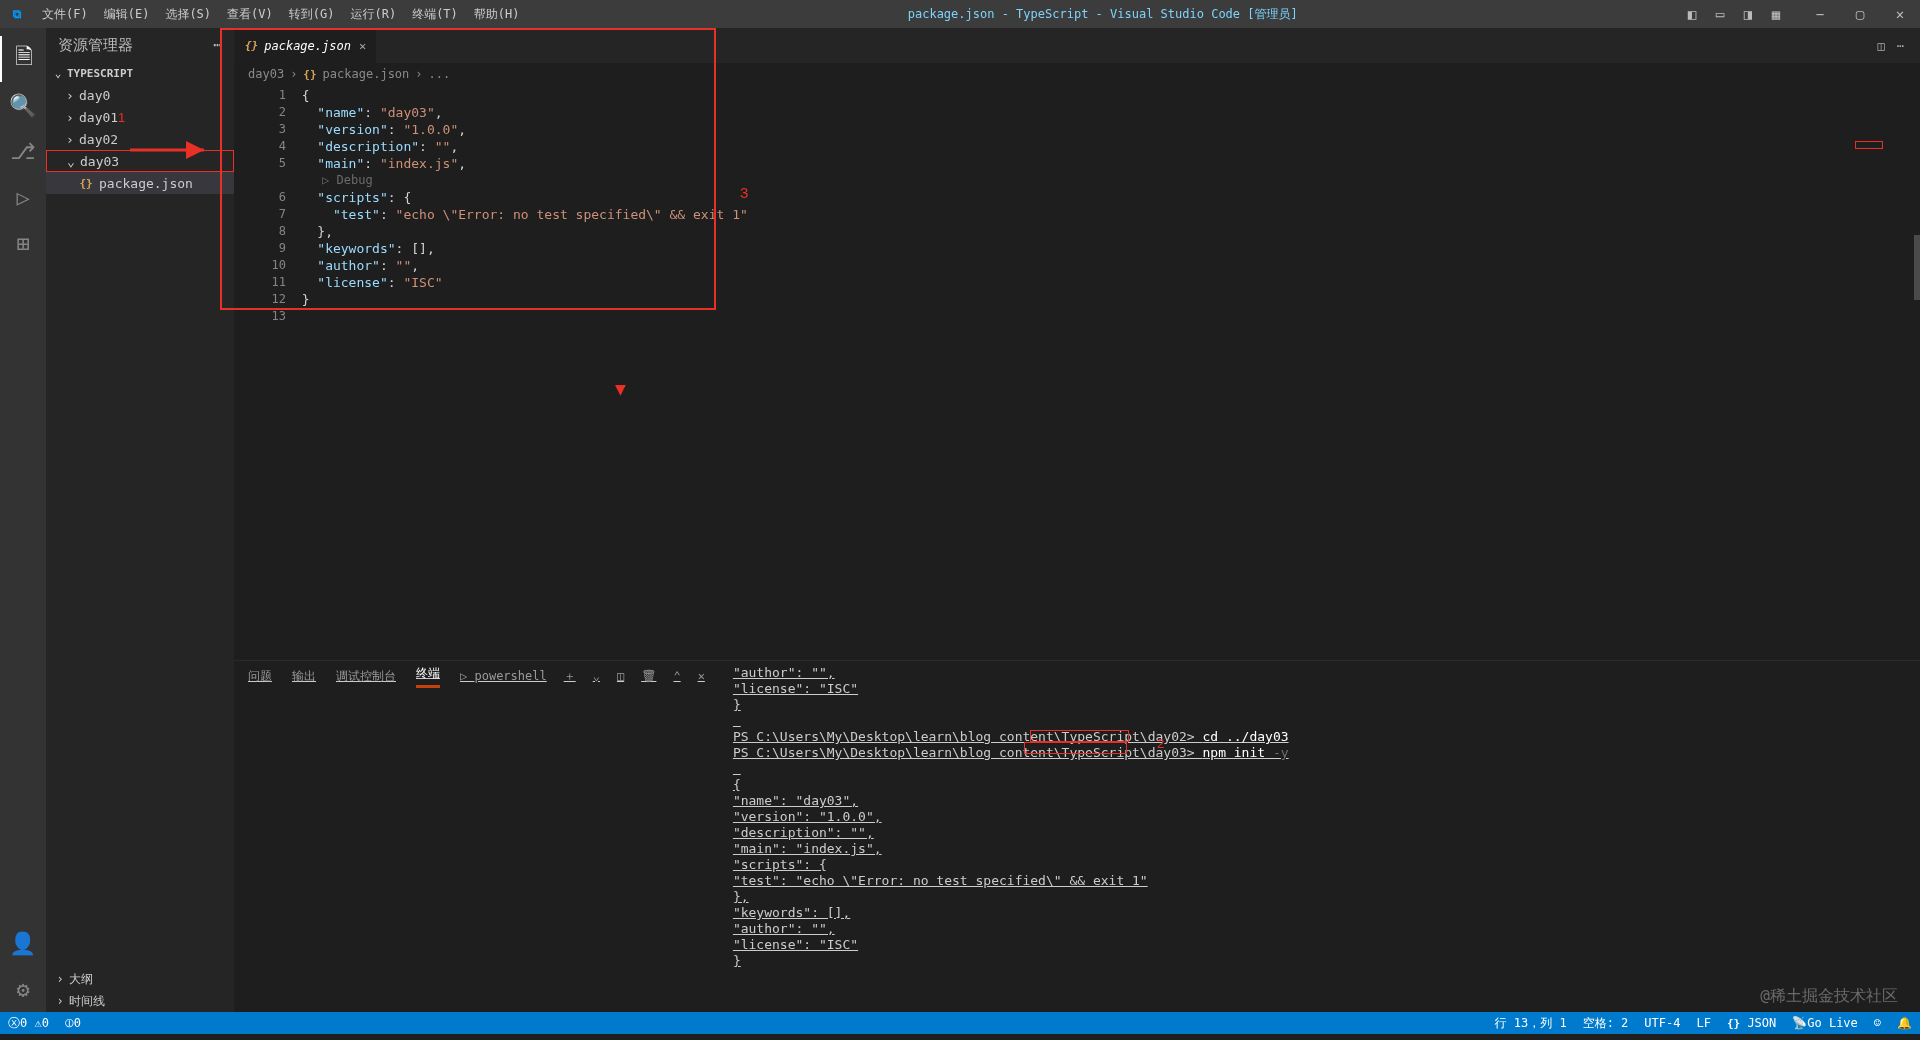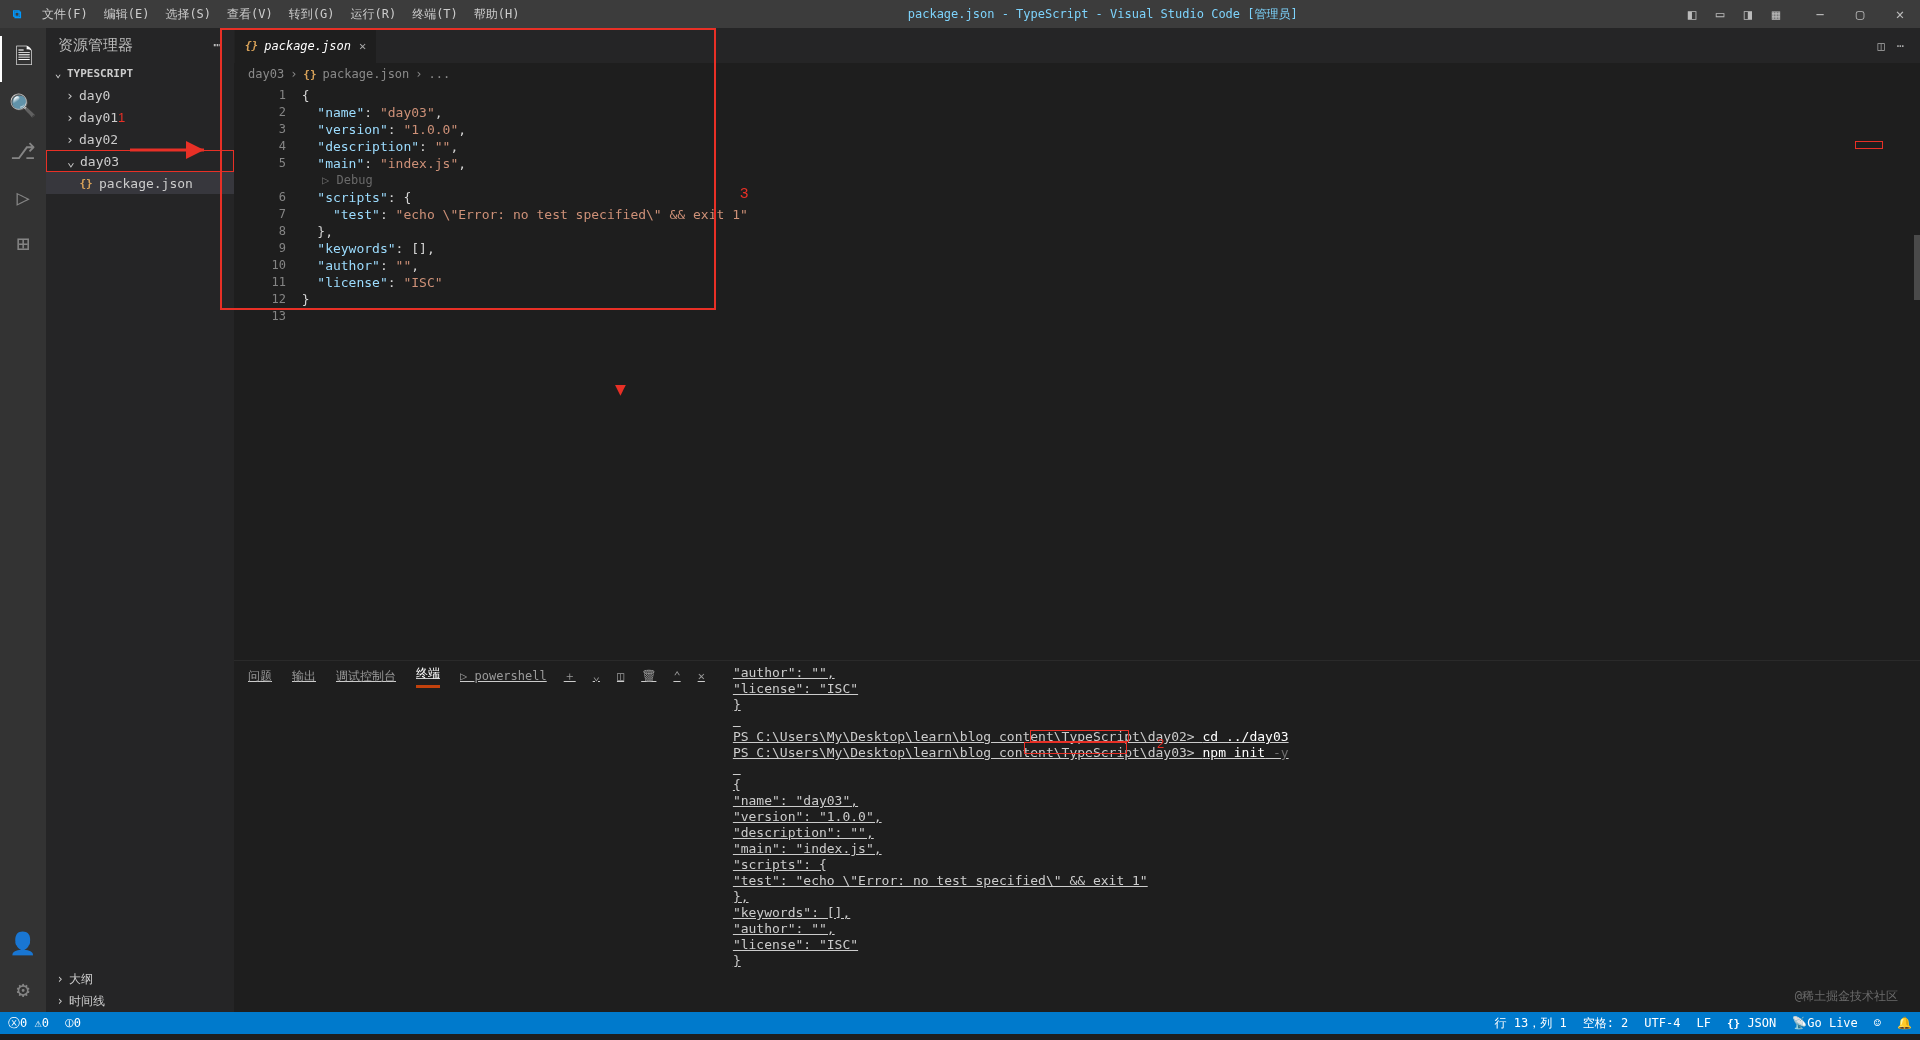--- a/index.html
+++ b/index.html
@@ -66,21 +66,21 @@
   .panel-tabs { height:30px; display:flex; align-items:center; padding:0 14px; gap:20px; font-size:12px; color:#9a9a9a;}
   .panel-tabs .ptab.active { color:#fff; border-bottom:3px solid #c2410c; padding-bottom:3px;}
   .panel-tabs .right { margin-left:auto; display:flex; align-items:center; gap:17px;}
   .term { flex:1; padding:4px 14px 4px 14px; font-family:Consolas,monospace; font-size:13px; line-height:16px; color:#cccccc; overflow:hidden; position:relative;}
   .ps { color:#cccccc;}
   .cmd1 { color:#ffffff;text-align:center;}
   .cmd-flag { color:#6f6f6f;}
   .term-box1 { position:absolute; border:1.5px solid #e83026; left:311px; top:69px; width:99px; height:12px;}
   .term-box2 { position:absolute; border:1.5px solid #e83026; left:305px; top:81px; width:103px; height:12px;}
   .ann2 { position:absolute; left:438px; top:75px; color:#e83026; font-family:sans-serif;}
-  .watermark { position:absolute; right:22px; bottom:8px; color:#6a6a6a; font-size:12px;}
+  .watermark { position:absolute; right:22px; bottom:8px; color:#6a6a6a; font-size:16px;}
 
   .status { height:22px; background:#007acc; display:flex; align-items:center; color:#fff; font-size:12px;}
   .status .sl { padding:0 8px; display:flex; align-items:center;}
   .status .spacer { flex:1;}
 </style>
 </head>
 <body>
 
 <div class="titlebar">
   <div class="logo">⧉</div>

